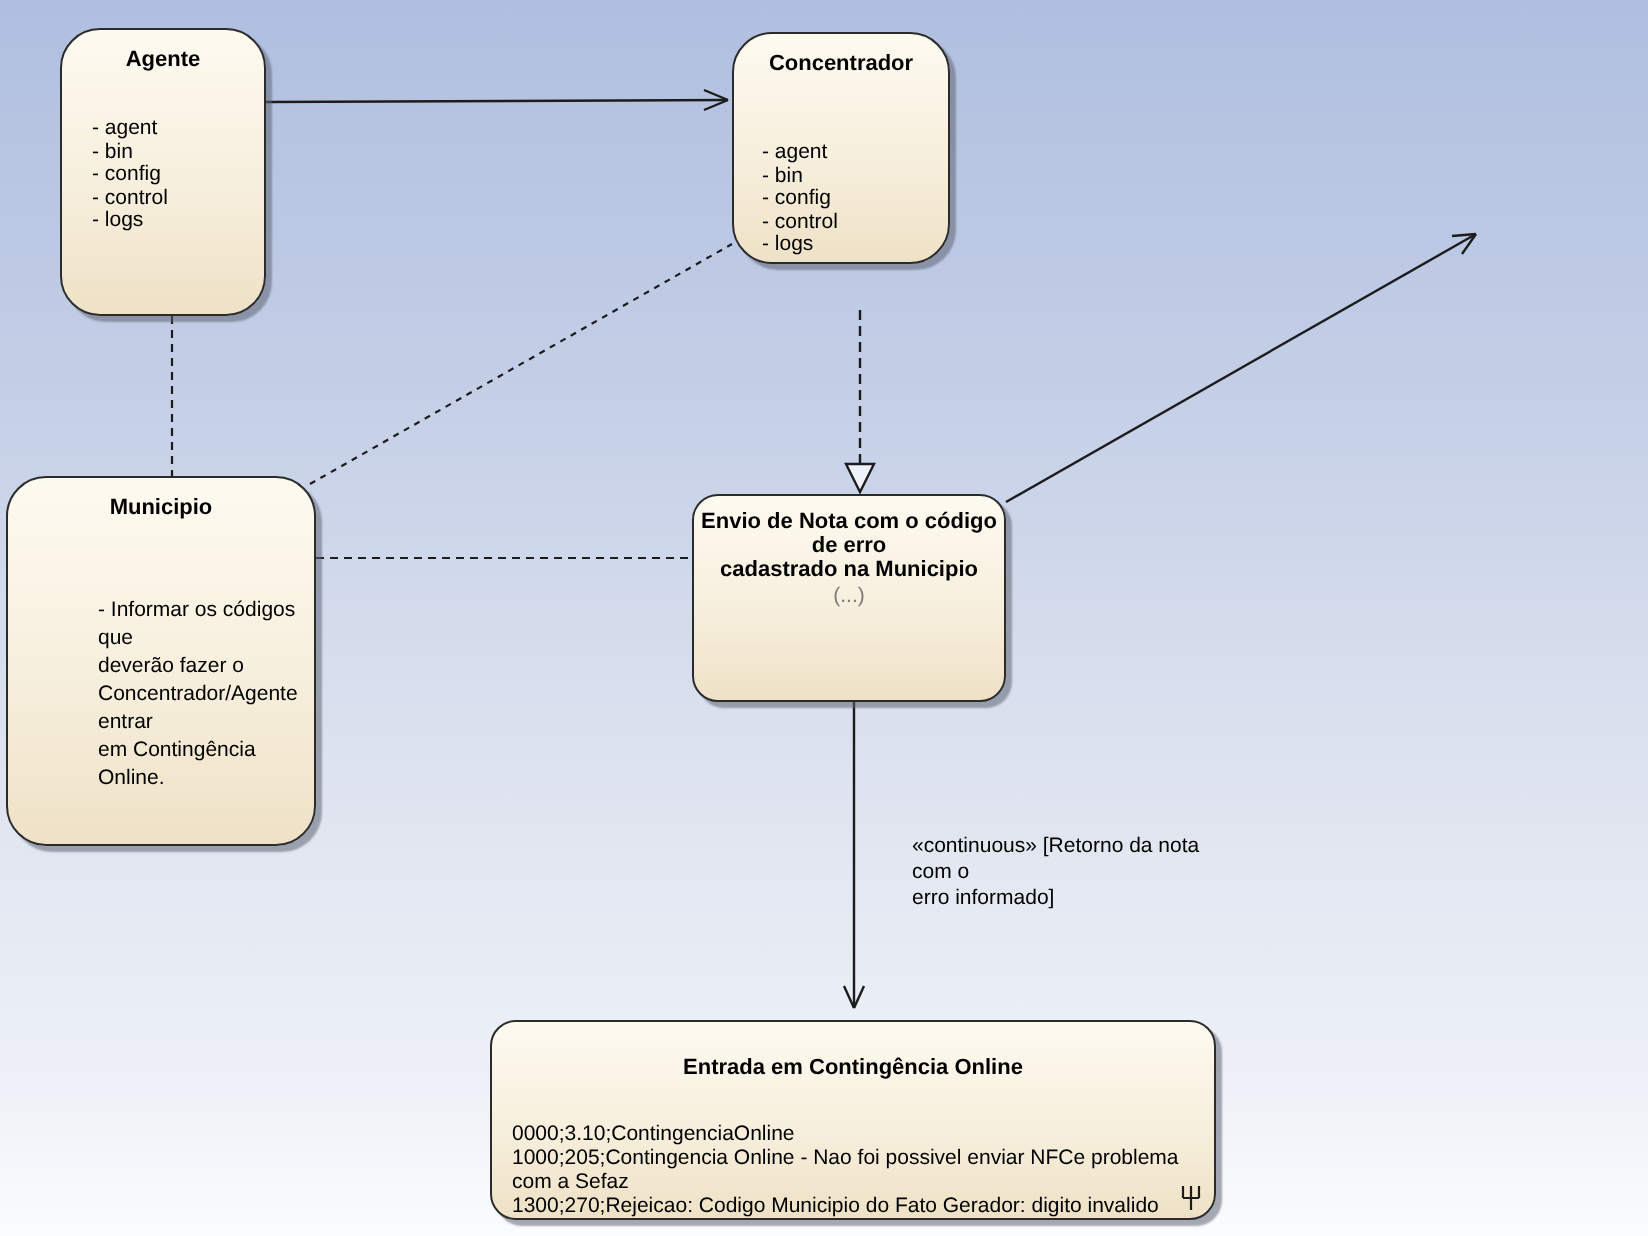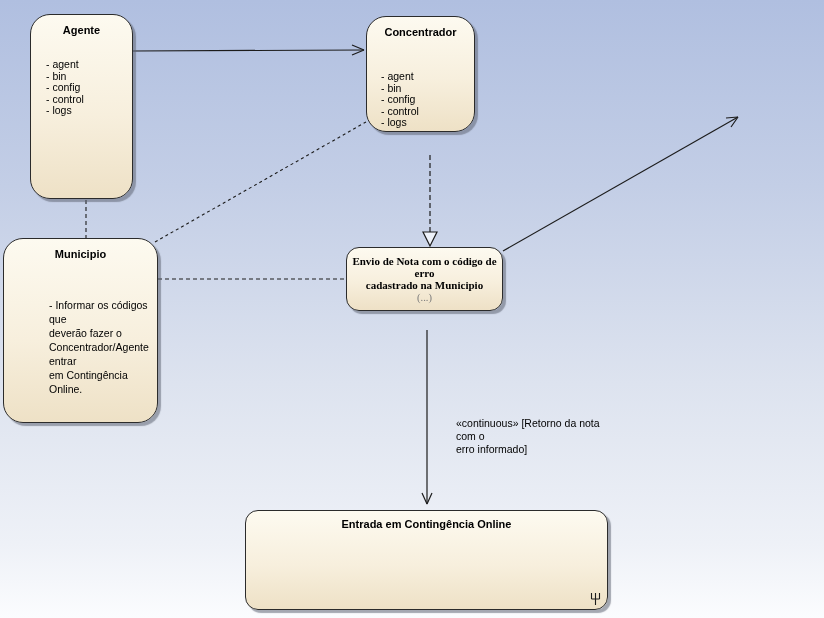--- a/index.html
+++ b/index.html
@@ -74,21 +74,21 @@
       <path d="M503,251 L738,117"></path>
       <path d="M738,117 L731,127 M738,117 L726,118"></path>
     </g>
 
     <g stroke="#1c1c1c" stroke-width="1.2" fill="none">
       <path d="M427,330 L427,504"></path>
       <path d="M427,504 L422,493 M427,504 L432,493"></path>
     </g>
   </svg>
 
-  <div class="node rounded agente" style="left:30px;top:14px;width:103px;height:185px;">
+  <div class="node rounded agente" style="left:30px;top:14px;width:103px;height:144px;">
     <div class="node-title">Agente</div>
     <div class="item-list">
       <div>- agent</div>
       <div>- bin</div>
       <div>- config</div>
       <div>- control</div>
       <div>- logs</div>
     </div>
   </div>
 
@@ -107,33 +107,38 @@
   <div class="node rounded retaguarda" style="left:3px;top:238px;width:155px;height:185px;">
     <div class="node-title">Municipio</div>
     <div class="para para-2">
       <div>- Informar os códigos que</div>
       <div>deverão fazer o</div>
       <div>Concentrador/Agente entrar</div>
       <div>em Contingência Online.</div>
     </div>
   </div>
 
-  <div class="node rounded-sm envio" style="left:346px;top:247px;width:157px;height:64px;font-family:Liberation Serif, serif;">
+  <div class="node rounded-sm envio" style="left:346px;top:247px;width:157px;height:104px;">
     <div class="node-title">
       <div>Envio de Nota com o código de erro</div>
       <div>cadastrado na Municipio</div>
     </div>
     <div class="envio-sub">(...)</div>
   </div>
 
   <div class="cont-label">
     <div>«continuous» [Retorno da nota com o</div>
     <div>erro informado]</div>
   </div>
 
   <div class="node rounded-sm entrada" style="left:245px;top:510px;width:363px;height:100px;">
-    <div class="node-title" style="padding-top:7px;">Entrada em Contingência Online</div>
+    <div class="node-title" style="padding-top:17px;">Entrada em Contingência Online</div>
+    <div class="entrada-lines">
+      <div>0000;3.10;ContingenciaOnline</div>
+      <div>1000;205;Contingencia Online - Nao foi possivel enviar NFCe problema com a Sefaz</div>
+      <div>1300;270;Rejeicao: Codigo Municipio do Fato Gerador: digito invalido</div>
+    </div>
     <svg class="rake" width="13" height="15">
       <path d="M2.5 2 V8 M6.5 2 V8 M10.5 2 V8 M2.5 8 H10.5 M6.5 8 V14" stroke="#1c1c1c" stroke-width="1.1" fill="none"></path>
     </svg>
   </div>
 
 </div>
 
 </body></html>

